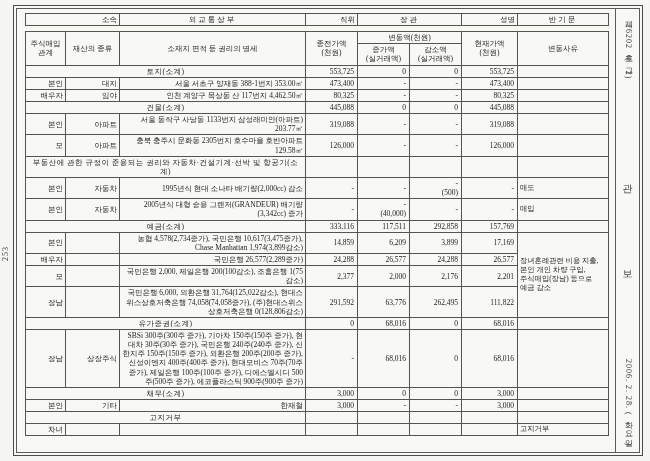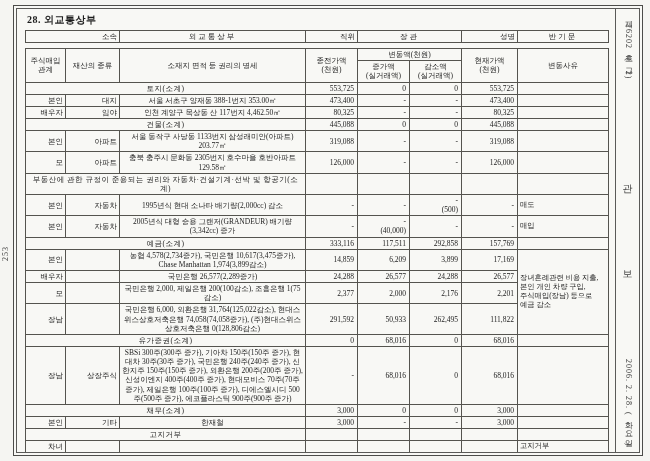--- a/index.html
+++ b/index.html
@@ -56,21 +56,21 @@
     line-height: 1.22;
     padding: 1px 2px;
     vertical-align: middle;
     font-weight: normal;
     white-space: pre-line;
     overflow: hidden;
   }
   th { text-align: center; }
   td.c { text-align: right; }
   td.num { text-align: right; padding-right: 3px; }
-  td.detail { text-align: center; font-family: Liberation Serif, serif; }
+  td.detail { text-align: right; font-family: Liberation Serif, serif; }
   td.reason { text-align: left; font-size: 7.3px; margin-top: 22px; }
   td.sec { text-align: center; letter-spacing: 0.5px; margin-left: 37px; }
   .info-val { text-align: center; letter-spacing: 2px; }
   .right-strip {
     flex: 0 0 24px;
     border-left: 1px solid #5a5a58;
     display: flex;
     flex-direction: column;
     align-items: center;
     padding: 6px 0;
@@ -89,21 +89,20 @@
 </style>
 </head>
 <body>
 
 <div class="page-num v-text">253</div>
 
 <div class="frame">
   <div class="frame-inner">
 
     <div class="content">
-      <div class="doc-title">28. 외교통상부</div>
 
       <table>
         <colgroup>
           <col style="width:40px">
             <col style="width:54px">
             <col style="width:186px">
           <col style="width:52px">
             <col style="width:52px">
             <col style="width:52px">
           <col style="width:56px">
@@ -278,21 +277,21 @@
               <td class="num">2,377</td>
               <td class="num">2,000</td>
               <td class="num">2,176</td>
               <td class="num">2,201</td>
             </tr>
             <tr>
               <td class="c">장남</td>
               <td class="c"></td>
               <td class="detail">국민은행 6,000, 외환은행 31,764(125,022감소), 현대스위스상호저축은행 74,058(74,058증가), (주)현대스위스상호저축은행 0(128,806감소)</td>
               <td class="num">291,592</td>
-              <td class="num">50,933</td>
+              <td class="num">63,776</td>
               <td class="num">262,495</td>
               <td class="num">111,822</td>
             </tr>
             <tr>
               <td class="sec" colspan="3">유가증권(소계)</td>
               <td class="num">0</td>
               <td class="num">68,016</td>
               <td class="num">0</td>
               <td class="num">68,016</td>
               <td class="reason"></td>

